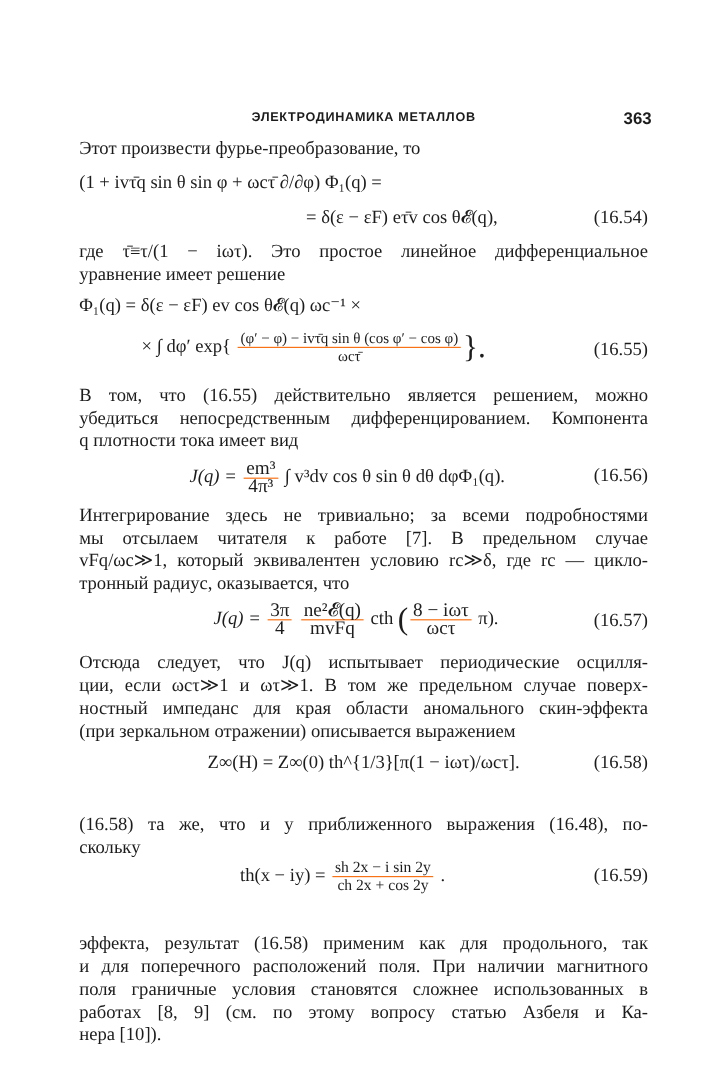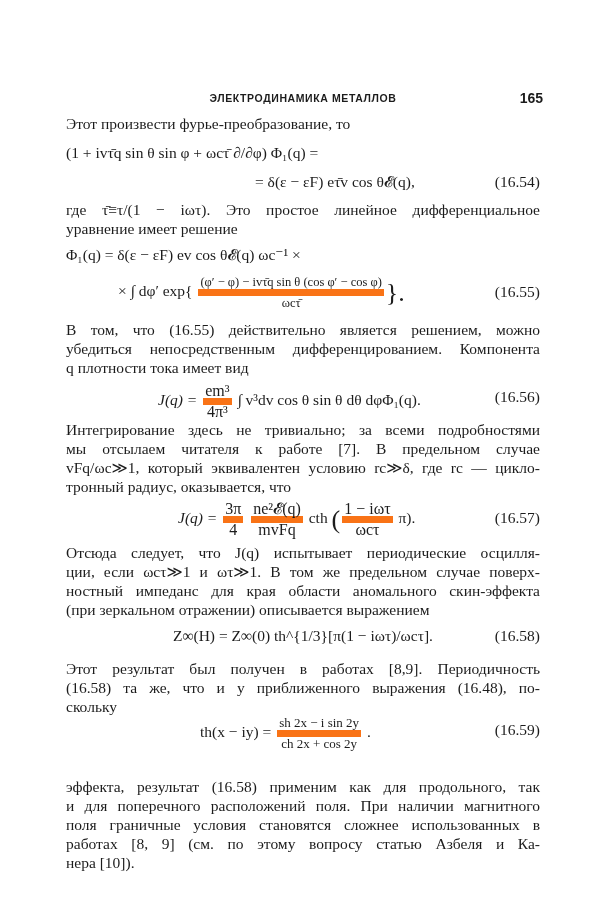--- a/index.html
+++ b/index.html
@@ -11,32 +11,32 @@
                    font-family:"Liberation Sans","DejaVu Sans",sans-serif; font-size:10.5px;
                    font-weight:bold; letter-spacing:0.6px; }
   .page-number { position:absolute; right:-3px; top:0; font-size:14px; font-weight:bold;
                  font-family:"Liberation Sans","DejaVu Sans",sans-serif; }
   .line { position:absolute; left:66px; width:474px; font-size:15.5px; white-space:nowrap; line-height:20px; }
   .just { text-align:justify; text-align-last:justify; }
   .eq { position:absolute; font-size:15.5px; white-space:nowrap; line-height:20px; }
   .eqnum { position:absolute; right:60px; font-size:15.5px; line-height:20px; }
   i { font-style:italic; }
   .frac { display:inline-block; vertical-align:middle; text-align:center; font-size:16px; line-height:14px; margin:0 2px; }
-  .frac .num { display:block; border-bottom:7px solid #f97316; padding:0 2px; }
+  .frac .num { display:block; border-bottom:1px solid #f97316; padding:0 2px; }
   .frac .den { display:block; padding:0 2px; }
   .big { font-size:26px; vertical-align:middle; font-weight:lighter; }
 </style>
 </head>
 <body>
 
 <div class="page">
 
   <div class="header">
     <div class="running-title">ЭЛЕКТРОДИНАМИКА МЕТАЛЛОВ</div>
-    <div class="page-number">165</div>
+    <div class="page-number">363</div>
   </div>
 
   <div class="line" style="top:114px;">Этот произвести фурье-преобразование, то</div>
 
   <div class="eq" style="left:66px; top:143px;font-family:Liberation Serif, serif;">
     <span>(1 + ivτ̄q sin θ sin φ + ωcτ̄ ∂/∂φ) Φ₁(q) =</span>
   </div>
   <div class="eq" style="left:255px; top:172px;">= δ(ε − εF) eτ̄v cos θ𝓔(q),</div>
   <div class="eqnum" style="top:172px;">(16.54)</div>
 
@@ -77,36 +77,35 @@
     <span class="frac">
       <span class="num">3π</span>
       <span class="den">4</span>
     </span>
     <span class="frac">
       <span class="num">ne²𝓔(q)</span>
       <span class="den">mvFq</span>
     </span>
     <span>cth</span>
     <span class="big">(</span><span class="frac">
-      <span class="num">1 − iωτ</span>
+      <span class="num">8 − iωτ</span>
       <span class="den">ωcτ</span>
     </span>
     <span>π).</span>
   </div>
   <div class="eqnum" style="top:508px;">(16.57)</div>
 
   <div class="line just" style="top:543px;">Отсюда следует, что J(q) испытывает периодические осцилля-</div>
   <div class="line just" style="top:562px;">ции, если ωcτ≫1 и ωτ≫1. В том же предельном случае поверх-</div>
   <div class="line just" style="top:581px;">ностный импеданс для края области аномального скин-эффекта</div>
   <div class="line" style="top:600px;">(при зеркальном отражении) описывается выражением</div>
 
   <div class="eq" style="left:173px; top:626px;">Z∞(H) = Z∞(0) th^{1/3}[π(1 − iωτ)/ωcτ].</div>
   <div class="eqnum" style="top:626px;">(16.58)</div>
 
-  <div class="line just" style="top:659px;">Этот результат был получен в работах [8,9]. Периодичность</div>
   <div class="line just" style="top:678px;">(16.58) та же, что и у приближенного выражения (16.48), по-</div>
   <div class="line" style="top:697px;">скольку</div>
 
   <div class="eq" style="left:200px; top:716px;">
     <span>th(x − iy) =</span>
     <span class="frac" style="font-size:13px;">
       <span class="num">sh 2x − i sin 2y</span>
       <span class="den">ch 2x + cos 2y</span>
     </span> .
   </div>

